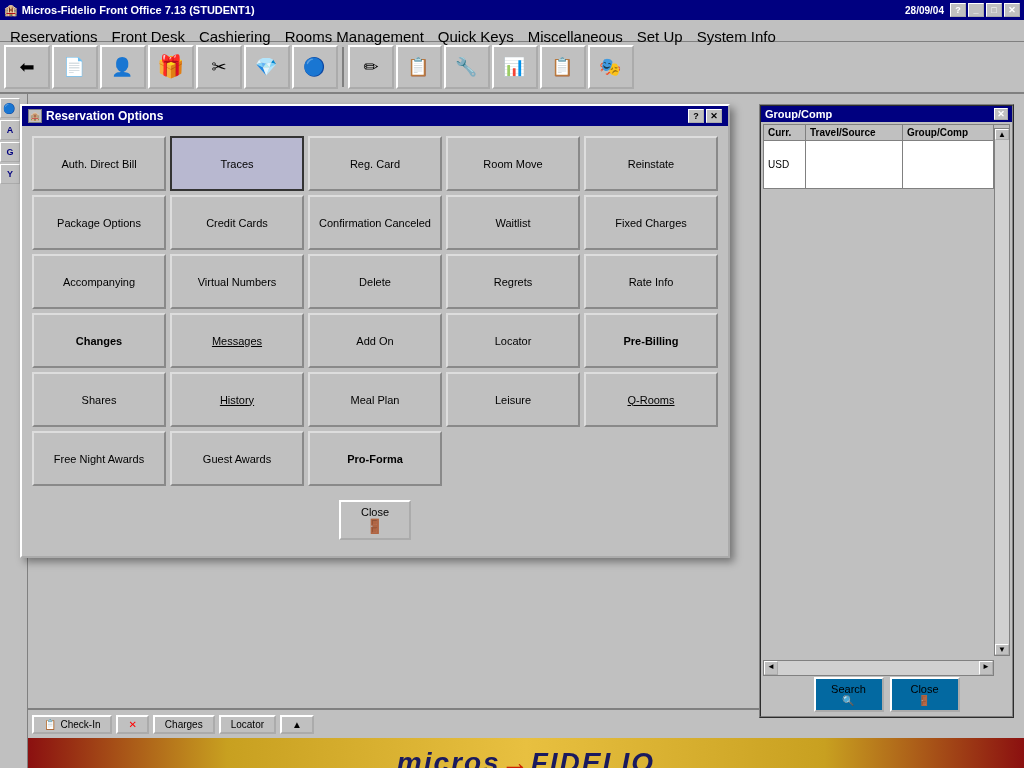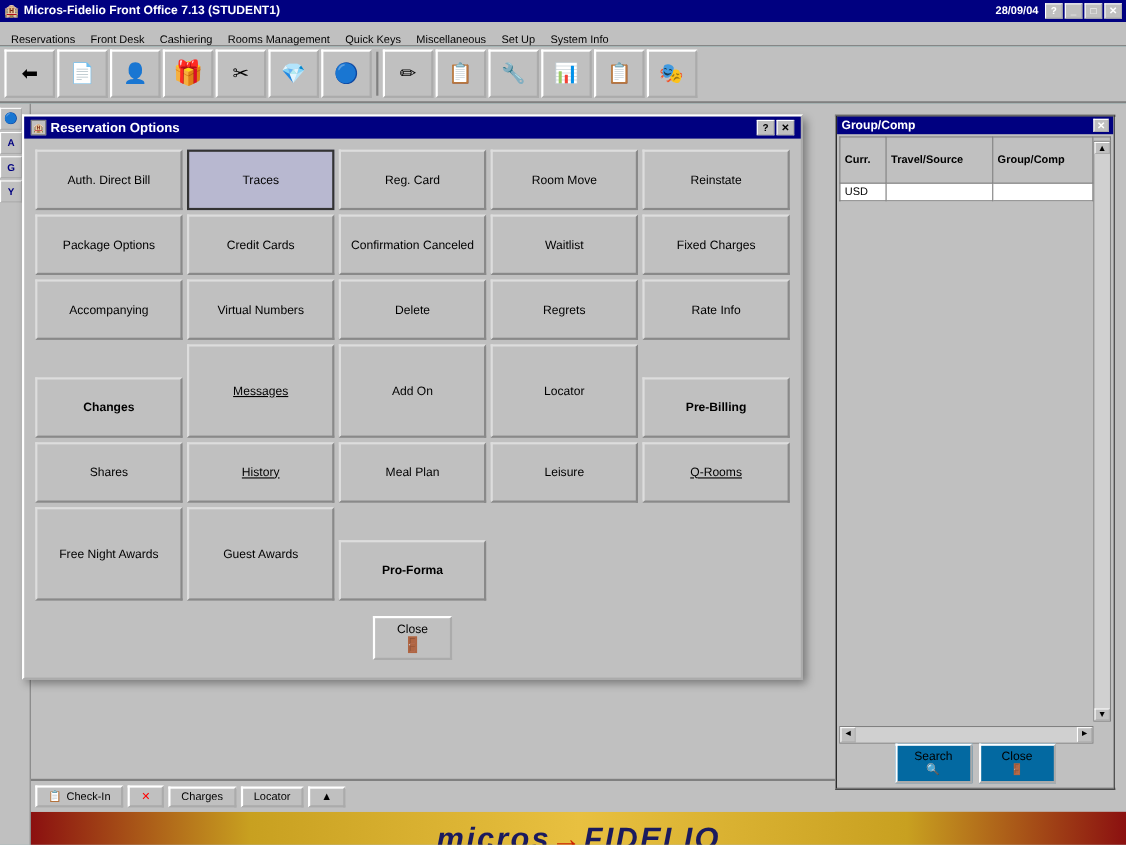--- a/index.html
+++ b/index.html
@@ -42,21 +42,21 @@
       border-bottom: 1px solid #808080;
       height: 22px;
       display: flex;
       align-items: center;
       padding: 0 4px;
       gap: 2px;
     }
     .menu-item {
       padding: 2px 6px;
       cursor: pointer;
-      font-size: 10px;
+      font-size: 15px;
       color: #000;
       margin-top: 12px;
     }
 
     
     .toolbar {
       background: #c0c0c0;
       border-bottom: 2px solid #808080;
       height: 52px;
       display: flex;
@@ -104,27 +104,27 @@
       display: flex; align-items: center; justify-content: center;
     }
     .right-panel-table {
       width: 100%;
       border-collapse: collapse;
       font-size: 10px;
     }
     .right-panel-table th {
       background: #c0c0c0;
       border: 1px solid #808080;
-      padding: 15px 4px;
+      padding: 2px 4px;
       text-align: left;
       font-size: 10px;
     }
     .right-panel-table td {
       border: 1px solid #808080;
-      padding: 2px 4px;
+      padding: 18px 4px;
       background: white;
       font-size: 10px;
     }
     .footer-btn {
       background: #0369a1;
       border: 2px outset #fff;
       padding: 4px 12px;
       cursor: pointer;
       font-size: 11px;
       min-width: 70px;
@@ -199,21 +199,20 @@
       align-items: center;
       justify-content: center;
       white-space: nowrap;
     }
     .opt-btn.selected {
       border: 2px solid #000080;
       background: #b8b8d0;
     }
     .opt-btn.highlighted {
       font-weight: bold;
-      margin-top: 30px;
     }
 
     .dialog-footer {
       display: flex;
       justify-content: center;
       padding: 4px 0 6px;
     }
     .close-btn {
       background: #c0c0c0;
       border: 2px outset #fff;

